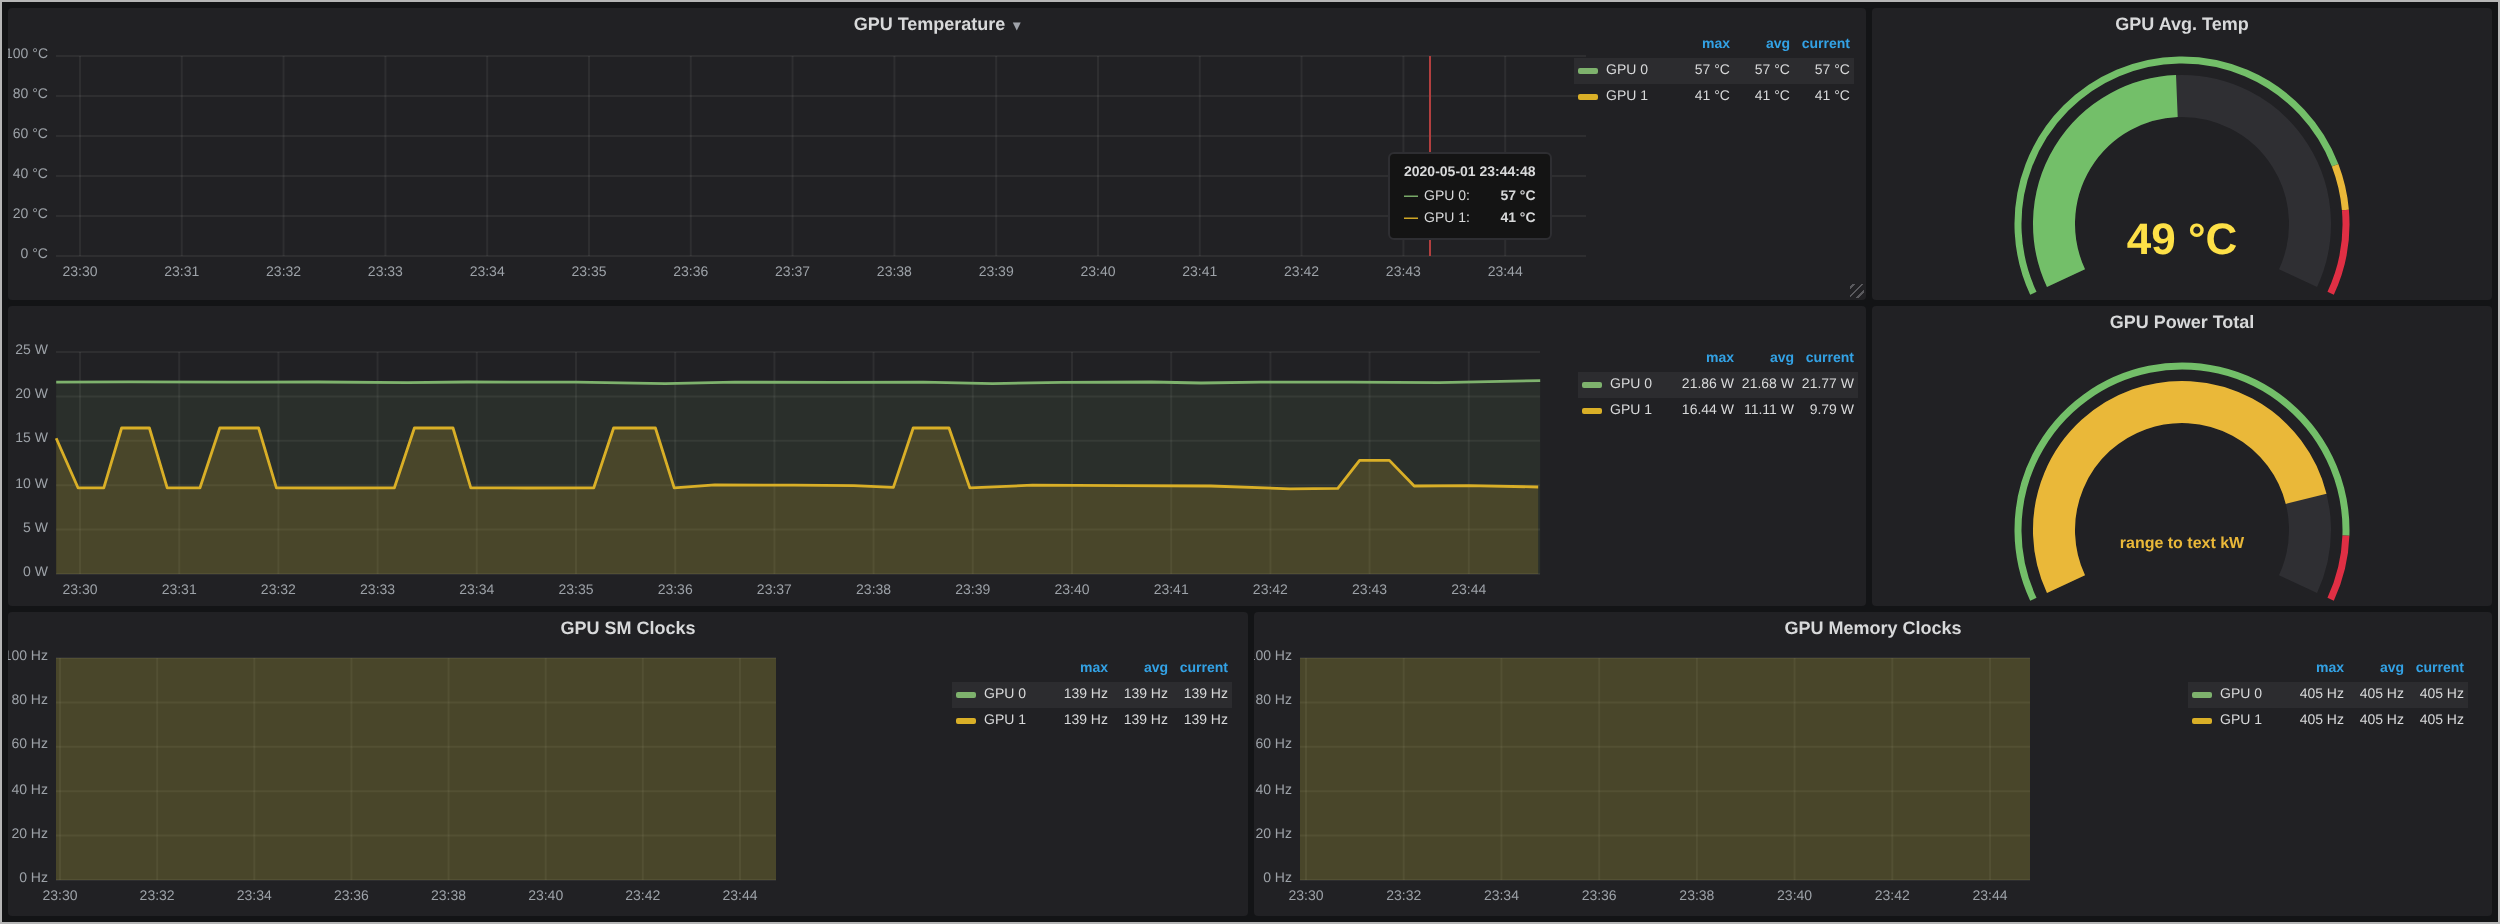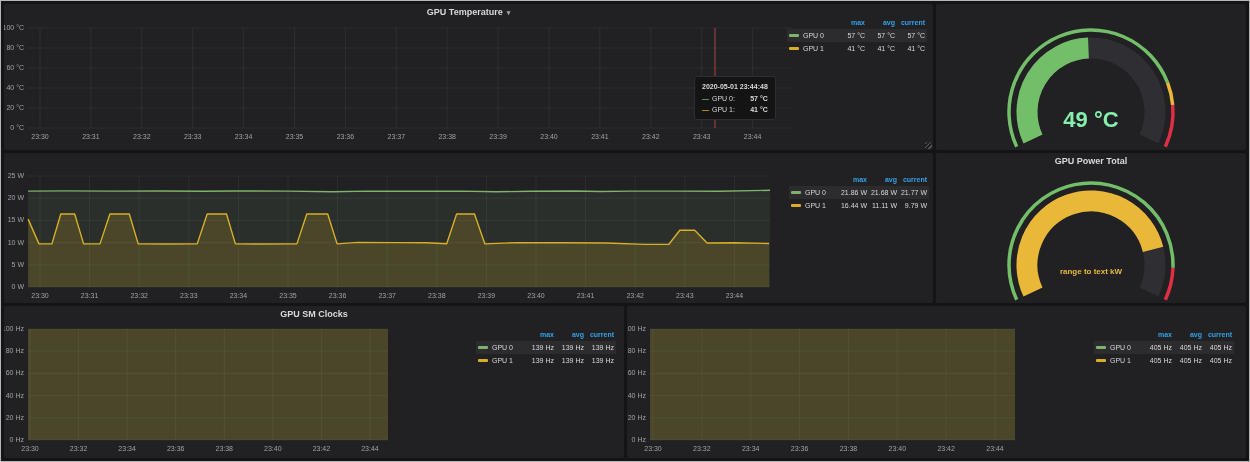--- a/index.html
+++ b/index.html
@@ -25,21 +25,21 @@
   
   .tooltip{position:absolute;left:690px;top:72px;background:#141414;border:1px solid #2e2e32;
            border-radius:3px;padding:4px 7px;font-size:7px;line-height:11px;z-index:5;min-width:62px;}
   .tt-title{font-weight:bold;white-space:nowrap;margin-bottom:1px;}
   .tt-row{display:flex;align-items:center;white-space:nowrap;}
   .tt-dash{font-weight:bold;margin-right:3px;}
   .tt-dash.g0{color:#7eb26d;} .tt-dash.g1{color:#d9af27;}
   .tt-val{font-weight:bold;margin-left:auto;padding-left:8px;}
   
   .gauge-value{position:absolute;left:0;right:0;text-align:center;font-weight:bold;}
-  .gv-temp{top:103px;font-size:22px;color:#86efac;}
+  .gv-temp{top:103px;font-size:22px;color:#fde047;}
   .gv-power{top:114px;font-size:8px;color:#eab839;}
   .resize-handle{position:absolute;right:1px;bottom:1px;width:7px;height:7px;cursor:nwse-resize;
      background:repeating-linear-gradient(-45deg,transparent,transparent 2px,#5a5a5e 2px,#5a5a5e 3px);}
 </style>
 </head>
 <body>
 
 <div id="frame">
 
   <div class="panel" style="left:3px;top:3px;width:929px;height:146px;">
@@ -123,20 +123,23 @@
           <span class="lg-swatch" style="background: rgb(217, 175, 39);"></span>
           <span class="lg-name">GPU 1</span>
           <span class="lg-val">41 °C</span>
           <span class="lg-val">41 °C</span>
           <span class="lg-val">41 °C</span>
         </div>
       </div>
     </div>
 
   <div class="panel" style="left:935px;top:3px;width:310px;height:146px;">
+    <div class="panel-title">
+      <span>GPU Avg. Temp</span>
+    </div>
     <svg class="chart-svg" id="gauge-temp" width="310" height="146" viewBox="0 0 310 146">
         <path d="M 97.00 135.05 A 64 64 0 1 1 213.00 135.05" stroke="#2f2f33" stroke-width="21" fill="none"></path>
         <path d="M 97.00 135.05 A 64 64 0 0 1 152.43 44.05" stroke="#73bf69" stroke-width="21" fill="none"></path>
         <path d="M 80.68 142.65 A 82 82 0 1 1 231.55 78.61" stroke="#73bf69" stroke-width="3.5" fill="none"></path>
         <path d="M 231.55 78.61 A 82 82 0 0 1 236.70 101.00" stroke="#eab839" stroke-width="3.5" fill="none"></path>
         <path d="M 236.70 101.00 A 82 82 0 0 1 229.32 142.65" stroke="#e02f44" stroke-width="3.5" fill="none"></path>
       </svg>
     <div class="gauge-value gv-temp">49 °C</div>
   </div>
 
@@ -280,20 +283,23 @@
           <span class="lg-swatch" style="background: rgb(217, 175, 39);"></span>
           <span class="lg-name">GPU 1</span>
           <span class="lg-val">139 Hz</span>
           <span class="lg-val">139 Hz</span>
           <span class="lg-val">139 Hz</span>
         </div>
       </div>
     </div>
 
   <div class="panel" style="left:626px;top:305px;width:619px;height:152px;">
+    <div class="panel-title">
+      <span>GPU Memory Clocks</span>
+    </div>
   <svg class="chart-svg" width="619" height="152" viewBox="0 0 619 152">
         <line x1="23" y1="23" x2="388" y2="23" stroke="rgba(255,255,255,0.06)" stroke-width="1"></line>
         <line x1="23" y1="45.2" x2="388" y2="45.2" stroke="rgba(255,255,255,0.06)" stroke-width="1"></line>
         <line x1="23" y1="67.4" x2="388" y2="67.4" stroke="rgba(255,255,255,0.06)" stroke-width="1"></line>
         <line x1="23" y1="89.6" x2="388" y2="89.6" stroke="rgba(255,255,255,0.06)" stroke-width="1"></line>
         <line x1="23" y1="111.8" x2="388" y2="111.8" stroke="rgba(255,255,255,0.06)" stroke-width="1"></line>
         <line x1="23" y1="134" x2="388" y2="134" stroke="rgba(255,255,255,0.06)" stroke-width="1"></line>
         <line x1="26" y1="23" x2="26" y2="134" stroke="rgba(255,255,255,0.06)" stroke-width="1"></line>
         <line x1="74.86" y1="23" x2="74.86" y2="134" stroke="rgba(255,255,255,0.06)" stroke-width="1"></line>
         <line x1="123.72" y1="23" x2="123.72" y2="134" stroke="rgba(255,255,255,0.06)" stroke-width="1"></line>

